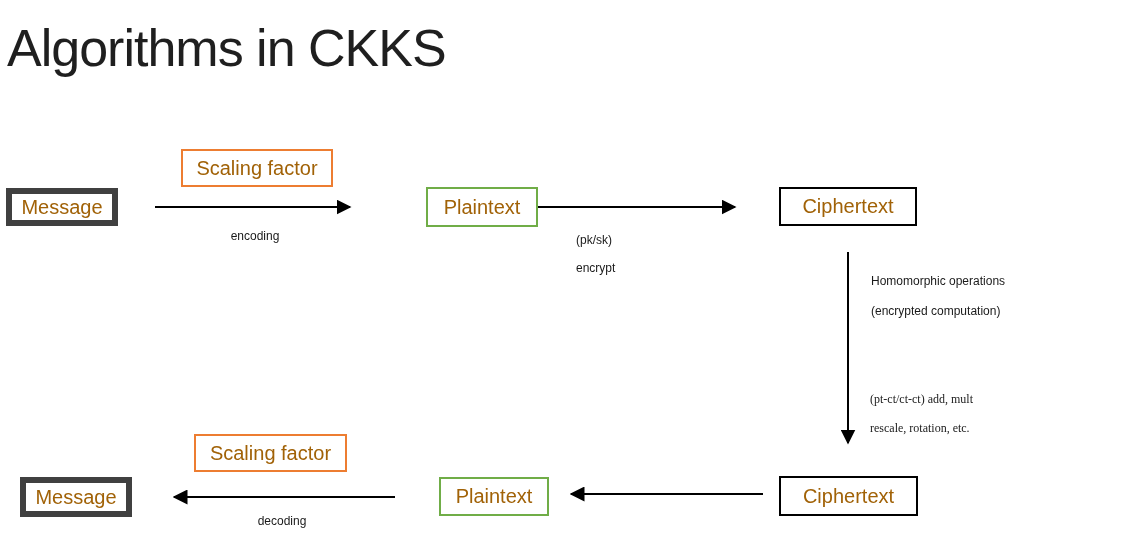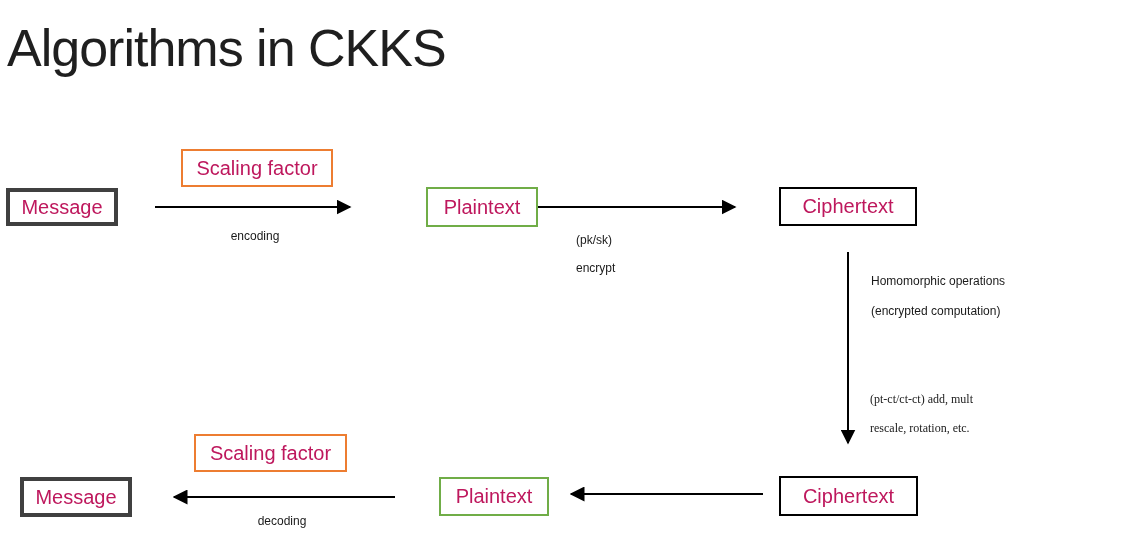--- a/index.html
+++ b/index.html
@@ -27,24 +27,24 @@
     margin-top: 12px;
   }
   .node {
     position: absolute;
     box-sizing: border-box;
     background: #ffffff;
     display: flex;
     align-items: center;
     justify-content: center;
     font-size: 20px;
-    color: #be185d;
+    color: #a16207;
     white-space: nowrap;
   }
-  .node.blue   { border: 4px solid #404040; }
+  .node.blue   { border: 6px solid #404040; }
   .node.orange { border: 2px solid #ED7D31; }
   .node.green  { border: 2px solid #70AD47; margin-left: 36px; }
   .node.black  { border: 2px solid #000000; }
 
   .edge-label {
     position: absolute;
     font-size: 12px;
     color: #1a1a1a;
     white-space: nowrap;
     line-height: 28px;

